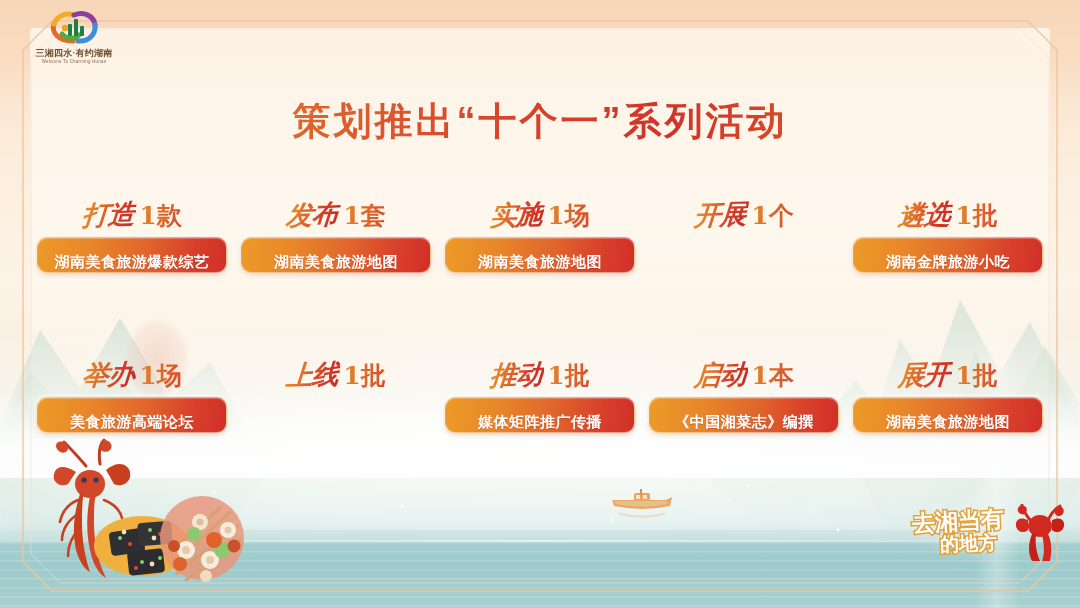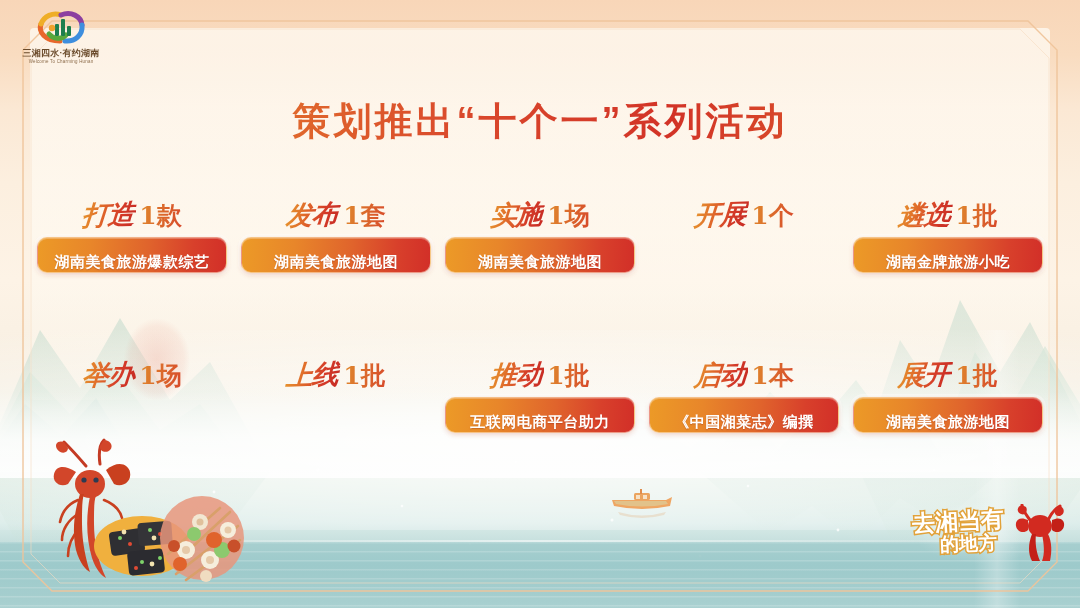--- a/index.html
+++ b/index.html
@@ -64,21 +64,21 @@
   }
 
   
   .seal-wm{
     position:absolute;left:120px;top:318px;width:74px;height:92px;
     border-radius:38px/46px;
     background:radial-gradient(60% 60% at 50% 45%, rgba(216,77,54,.16), rgba(216,77,54,.07) 60%, rgba(216,77,54,0) 75%);
   }
 
   
-  .logo{position:absolute;left:5px;top:8px;width:112px;height:62px;}
+  .logo{position:absolute;left:18px;top:8px;width:112px;height:62px;}
   .logo .mark{position:absolute;left:26px;top:0;width:58px;height:40px;}
   .logo .cn{
     position:absolute;left:0;top:40px;width:112px;text-align:center;
     font-size:9px;font-weight:bold;color:#6a4a2a;letter-spacing:.2px;
     white-space:nowrap;line-height:11px;
   }
   .logo .en{
     position:absolute;left:0;top:51px;width:112px;text-align:center;
     font-size:4.6px;color:#8a6a48;letter-spacing:.25px;white-space:nowrap;
     transform:scale(.96);
@@ -348,37 +348,42 @@
         </div>
       </div>
     </div>
 
     <div class="row r2">
       <div class="cell">
         <div class="brush">
           <span class="verb">举办</span>
           <span class="num">1场</span>
         </div>
+        <div class="pill-wrap">
+          <div class="pill">
+            <span>美食旅游高端论坛</span>
+          </div>
+        </div>
       </div>
 
       <div class="cell">
         <div class="brush">
           <span class="verb">上线</span>
           <span class="num">1批</span>
         </div>
       </div>
 
       <div class="cell">
         <div class="brush">
           <span class="verb">推动</span>
           <span class="num">1批</span>
         </div>
         <div class="pill-wrap">
           <div class="pill">
-            <span>互联网电商平台助力</span>
+            <span>媒体矩阵推广传播</span>
           </div>
         </div>
       </div>
 
       <div class="cell">
         <div class="brush">
           <span class="verb">启动</span>
           <span class="num">1本</span>
         </div>
         <div class="pill-wrap">

